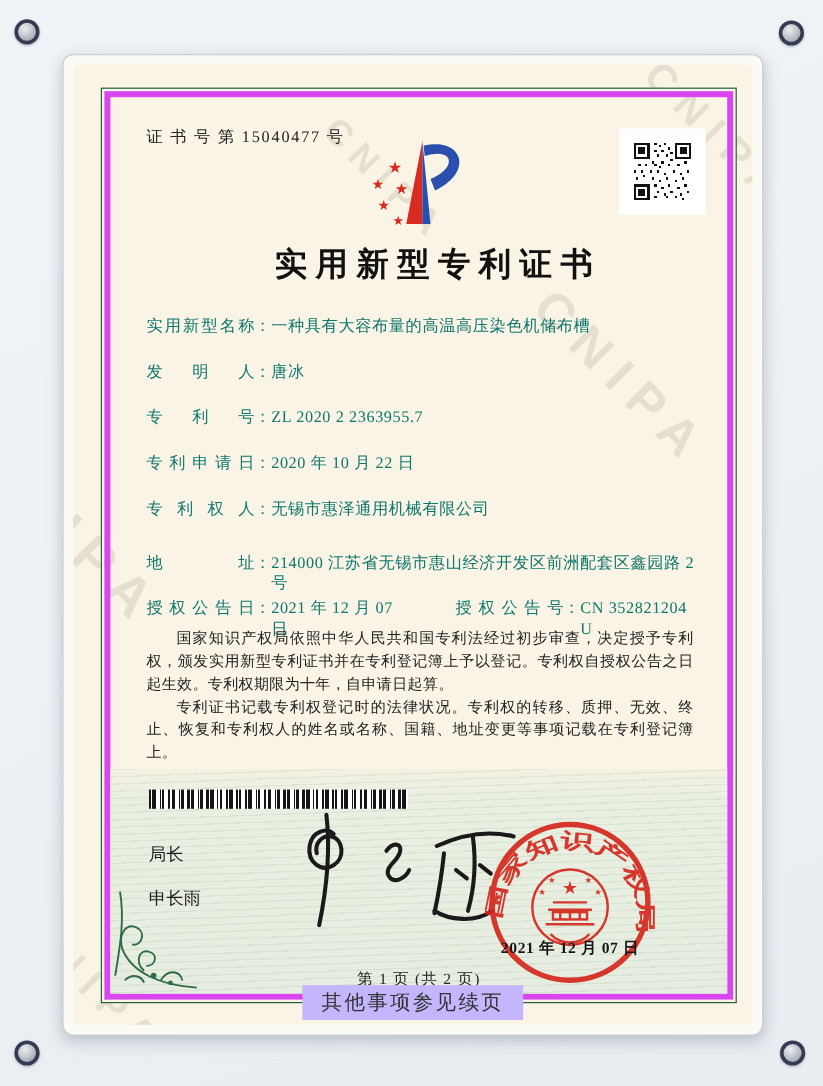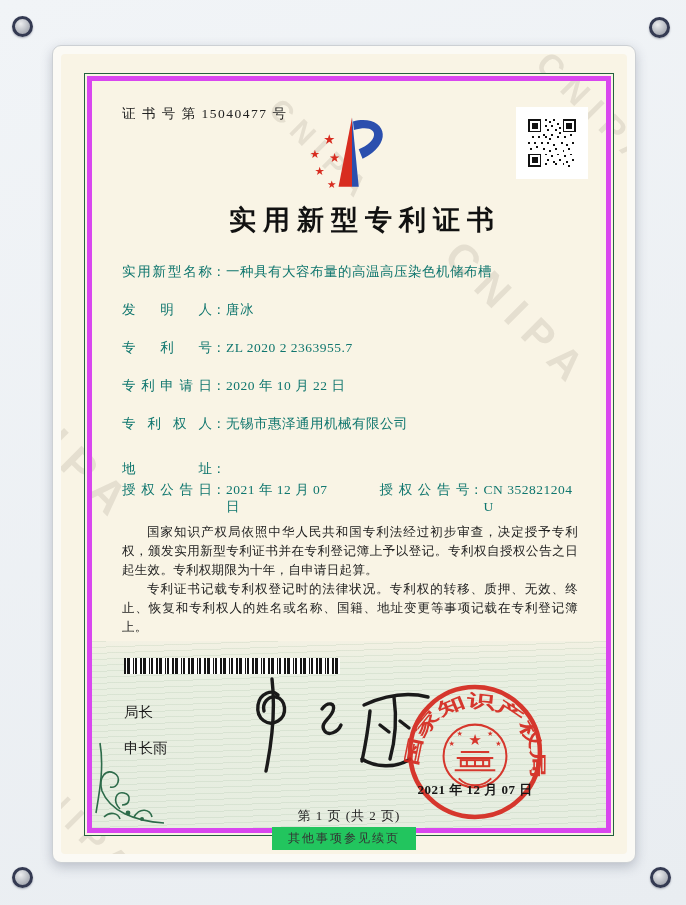--- a/index.html
+++ b/index.html
@@ -36,21 +36,21 @@
   .barcode{position:absolute;left:32px;top:577px;width:216px;height:16px;
         background:repeating-linear-gradient(90deg,#151515 0 2px,#fff 2px 3px,#151515 3px 6px,#fff 6px 9px,#151515 9px 10px,#fff 10px 11px,#151515 11px 13px,#fff 13px 16px);}
   .dir1{position:absolute;left:32px;top:622px;font-size:14.5px;font-family:"Liberation Sans","DejaVu Sans",sans-serif;color:#1d1d1d;}
   .dir2{position:absolute;left:32px;top:658px;font-size:14.5px;font-family:"Liberation Sans","DejaVu Sans",sans-serif;color:#1d1d1d;}
   .sig{position:absolute;left:150px;top:594px;}
   .seal{position:absolute;left:312px;top:600px;}
   .sealdate{position:absolute;left:308px;top:700px;width:150px;text-align:center;font-size:13px;font-weight:bold;letter-spacing:.5px;color:#161616;z-index:3;}
   .pageinfo{position:absolute;left:0;right:0;top:726px;text-align:center;font-size:13px;color:#222;letter-spacing:1px;}
   .flourish{position:absolute;left:-2px;top:658px;}
   .footer{position:absolute;left:0;right:0;bottom:4px;text-align:center;z-index:2;}
-  .footer span{display:inline-block;background:#22c55e;padding:3px 16px;font-size:12px;letter-spacing:2px;color:#333;}
+  .footer span{display:inline-block;background:#c4b5fd;padding:3px 16px;font-size:17px;letter-spacing:2px;color:#333;}
 </style>
 </head>
 <body>
 
 <div class="stage">
   <div class="screw" style="left:12px;top:16px;"></div>
   <div class="screw" style="left:649px;top:17px;"></div>
   <div class="screw" style="left:12px;top:867px;"></div>
   <div class="screw" style="left:650px;top:867px;"></div>
 
@@ -173,20 +173,21 @@
             <span class="fval">2020 年 10 月 22 日</span>
           </div>
           <div class="frow">
             <span class="flabel">专利权人</span>
               <span class="fcolon">：</span>
             <span class="fval">无锡市惠泽通用机械有限公司</span>
           </div>
           <div class="frow addr">
             <span class="flabel">地址</span>
               <span class="fcolon">：</span>
+            <span class="fval addrv">214000 江苏省无锡市惠山经济开发区前洲配套区鑫园路 2 号</span>
           </div>
           <div class="frow">
             <span class="flabel">授权公告日</span>
               <span class="fcolon">：</span>
             <span class="fval">2021 年 12 月 07 日</span>
             <span class="pair2">
               <span class="flabel">授权公告号</span>
                 <span class="fcolon">：</span>
               <span class="fval">CN 352821204 U</span>
             </span>

